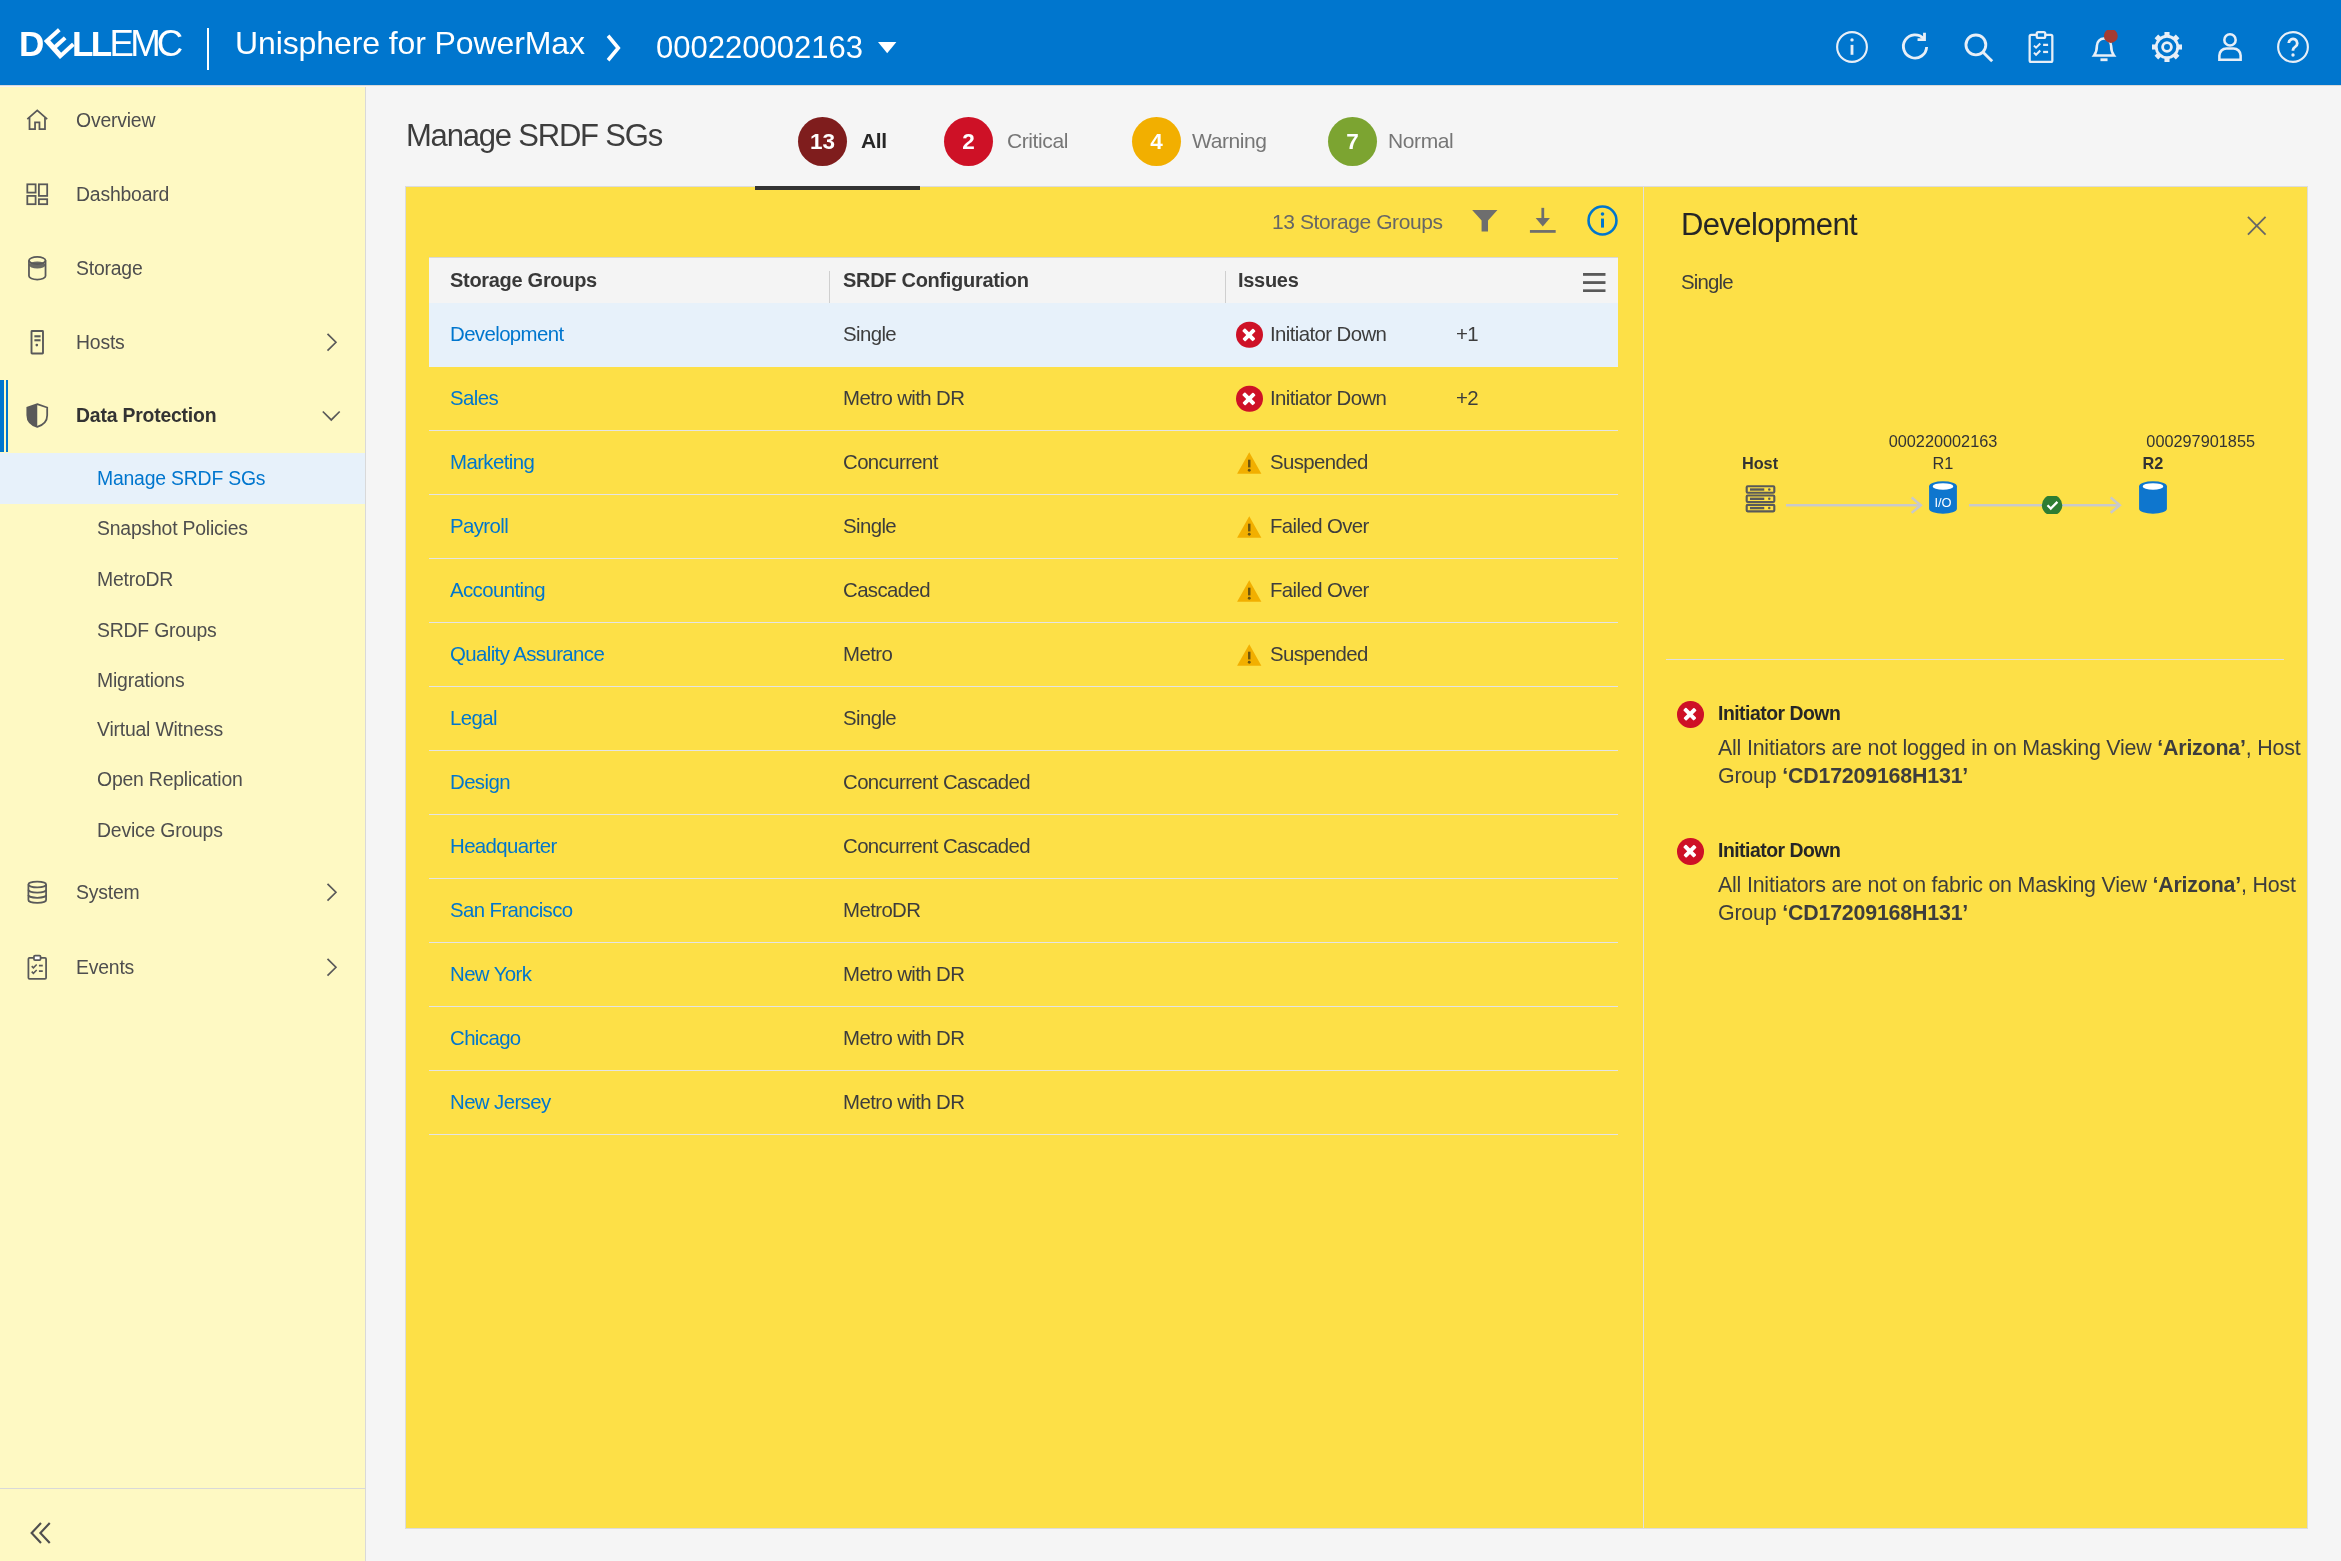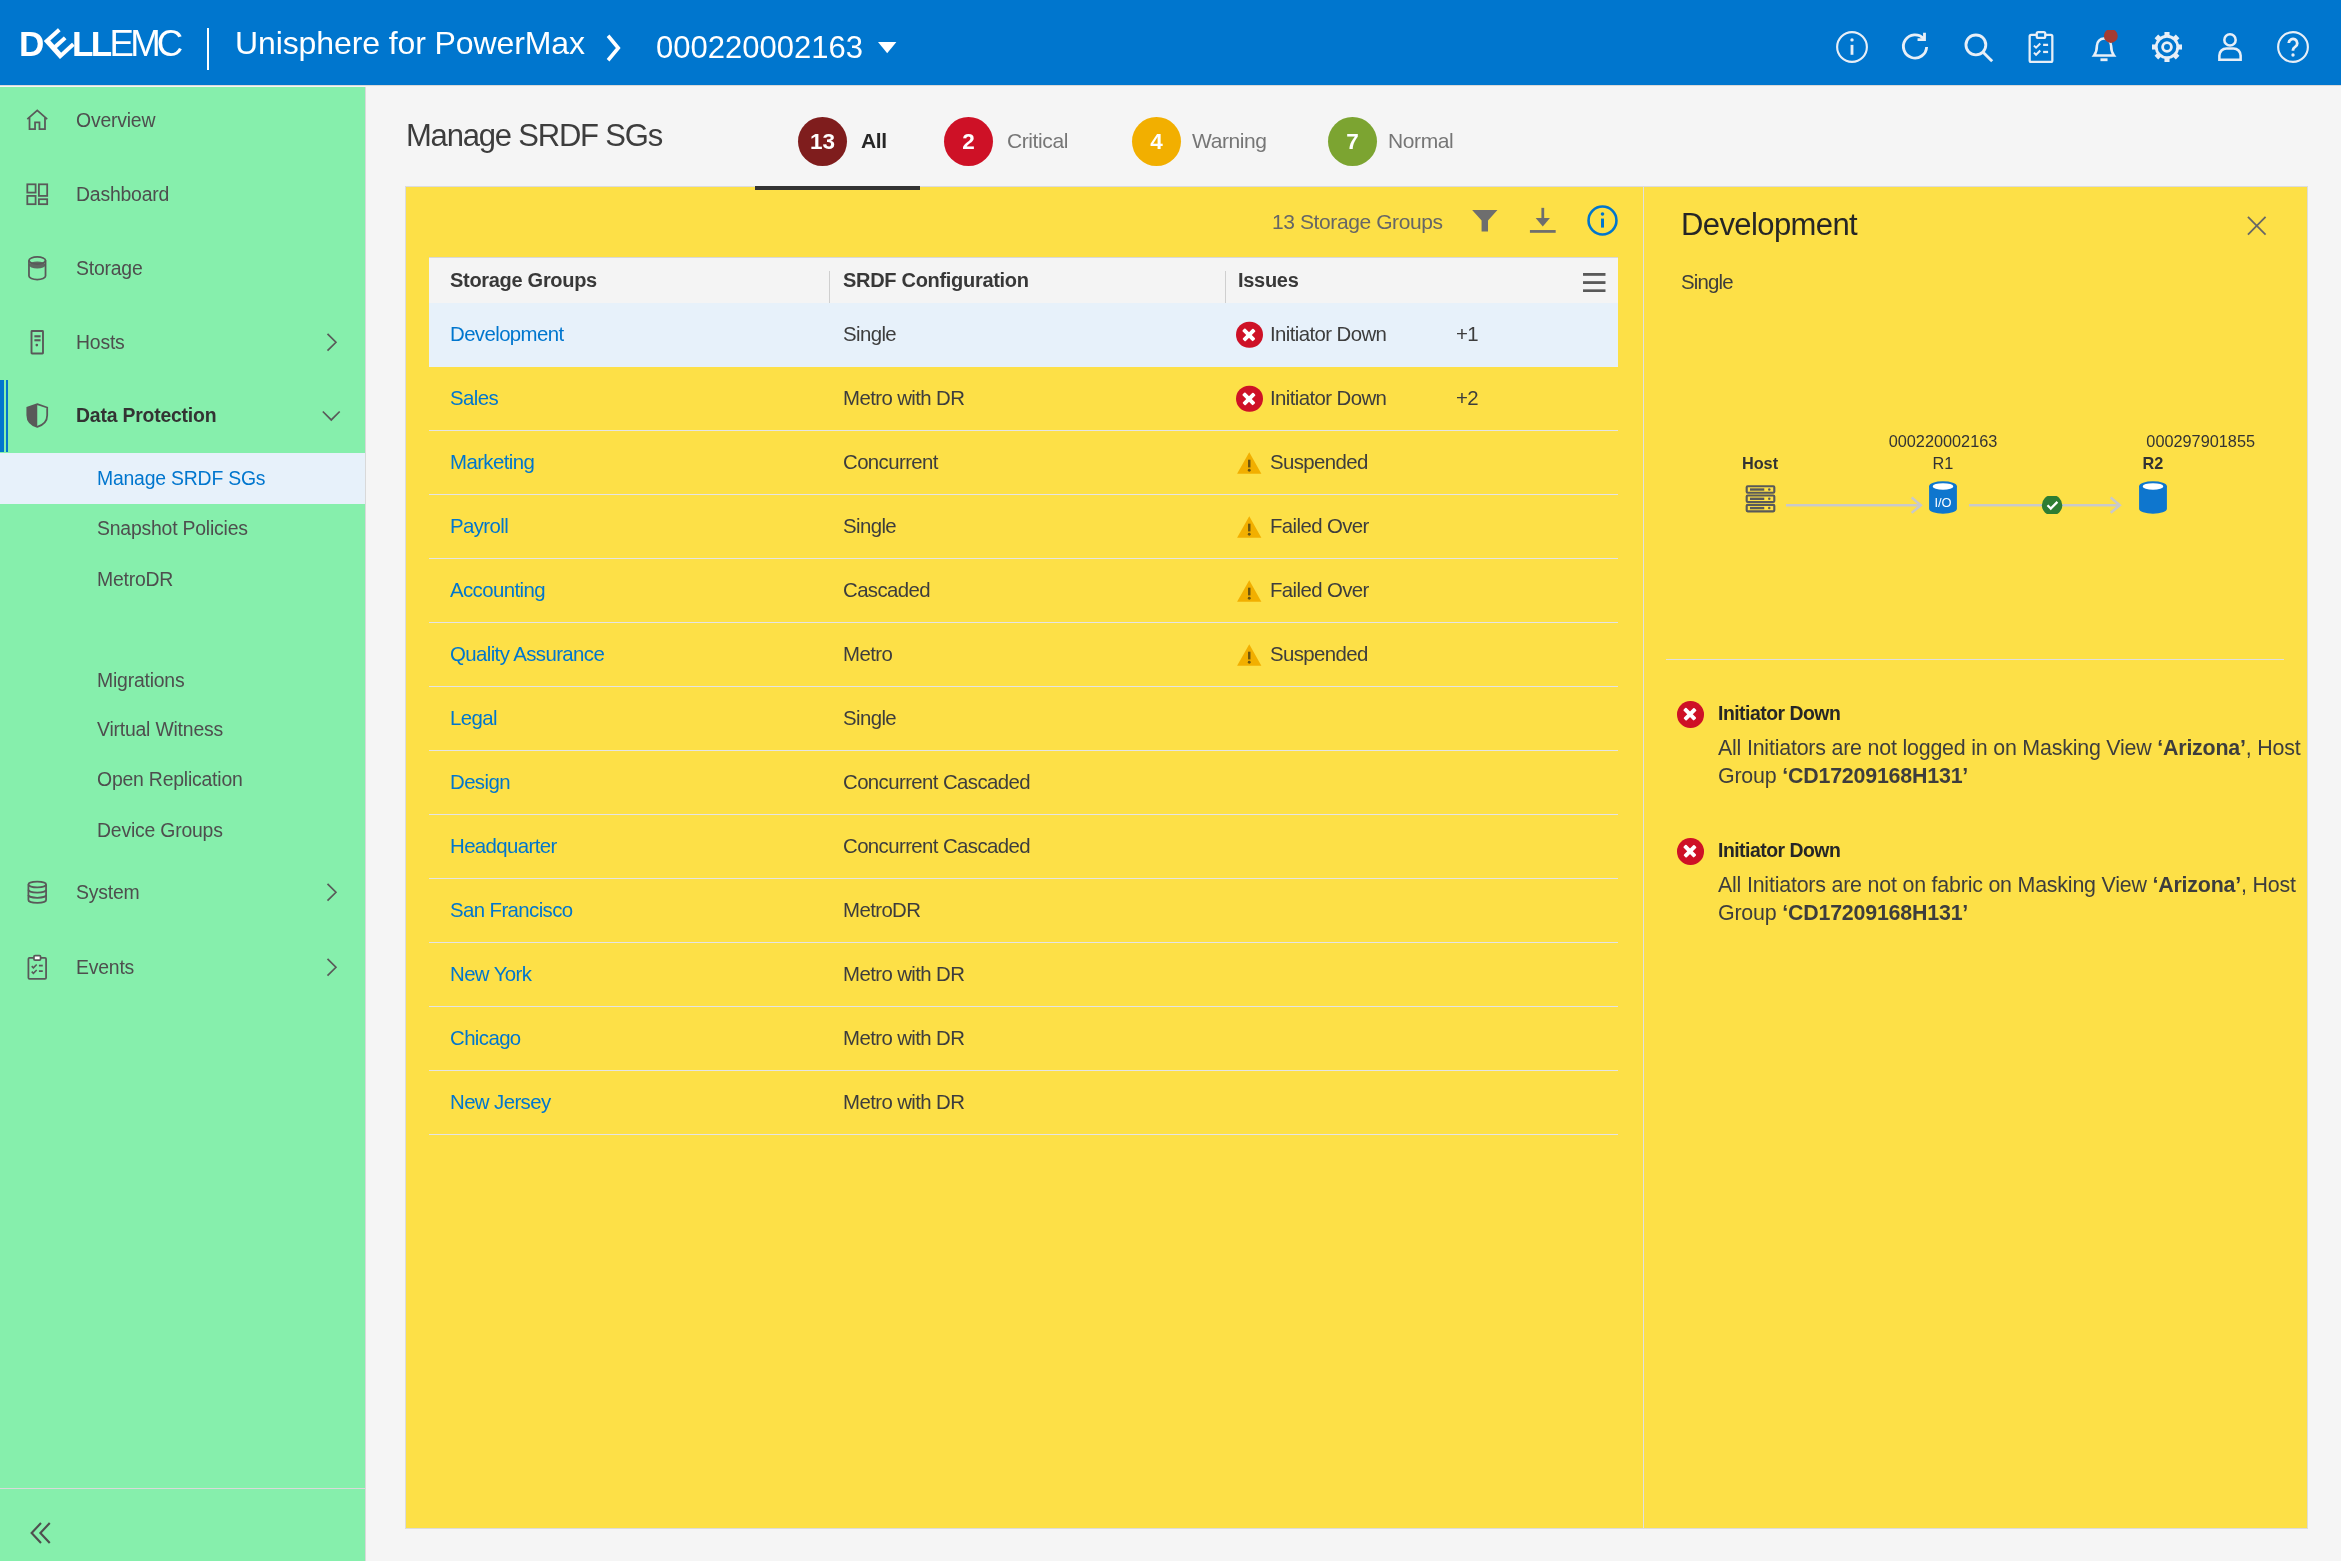--- a/index.html
+++ b/index.html
@@ -9,21 +9,21 @@
 .topbar { position:absolute; left:0; top:0; width:2342px; height:86px; background:#0076ce; border-bottom:1px solid #d9d9d9; }
 .logo { position:absolute; left:21px; top:19.4px; height:49px; display:flex; align-items:center; }
 .brandname { position:absolute; left:235px; top:0; height:86px; display:flex; align-items:center; color:#fff; font-size:32px; letter-spacing:-0.1px; }
 .logodiv { position:absolute; left:207px; top:28px; width:2px; height:42px; background:#fff; }
 .crumb-chev { position:absolute; left:605px; top:0; height:86px; display:flex; align-items:center; color:#fff; }
 .crumb { position:absolute; left:656px; top:4.6px; height:86px; display:flex; align-items:center; color:#fff; font-size:31px; }
 .topicons { position:absolute; right:32px; top:4.1px; height:86px; display:flex; align-items:center; gap:29px; }
 .topicons svg { display:block; }
 
 
-.sidebar { position:absolute; left:0; top:87px; width:366px; height:1475px; background:#86efac; border-right:1px solid #d9d9d9; }
+.sidebar { position:absolute; left:0; top:87px; width:366px; height:1475px; background:#fef9c3; border-right:1px solid #d9d9d9; }
 .nav-item { position:absolute; left:0; width:365px; height:73px; display:flex; align-items:center; }
 .nav-item .icon { position:absolute; left:24px; width:26.5px; height:26.5px; }
 .nav-item .label { position:absolute; left:76px; font-size:19.4px; letter-spacing:-0.2px; color:#4e4e4e; }
 .nav-item .chev { position:absolute; left:320px; }
 .sub-item { position:absolute; left:0; width:365px; height:51px; display:flex; align-items:center; }
 .sub-item .label { position:absolute; left:97px; font-size:19.4px; letter-spacing:-0.2px; color:#4e4e4e; }
 .accent { position:absolute; left:0; width:4.1px; background:#0076ce; }
 .accent2 { position:absolute; left:5.6px; width:2.6px; background:#0076ce; }
 .sel-row { position:absolute; left:0; width:365px; background:#e7f1fa; }
 .side-footer { position:absolute; left:0; top:1401px; width:365px; border-top:1px solid #d9d9d9; height:73px; }
@@ -201,20 +201,23 @@
   </div>
   <div class="sel-row" style="top:366px; height:51px"></div>
   <div class="sub-item" style="top:366px">
       <div class="label" style="color:#0076ce">Manage SRDF SGs</div>
     </div>
   <div class="sub-item" style="top:416px">
       <div class="label">Snapshot Policies</div>
     </div>
   <div class="sub-item" style="top:467px">
       <div class="label">MetroDR</div>
+    </div>
+  <div class="sub-item" style="top:518px">
+      <div class="label">SRDF Groups</div>
     </div>
   <div class="sub-item" style="top:568px">
       <div class="label">Migrations</div>
     </div>
   <div class="sub-item" style="top:617px">
       <div class="label">Virtual Witness</div>
     </div>
   <div class="sub-item" style="top:667px">
       <div class="label">Open Replication</div>
     </div>

